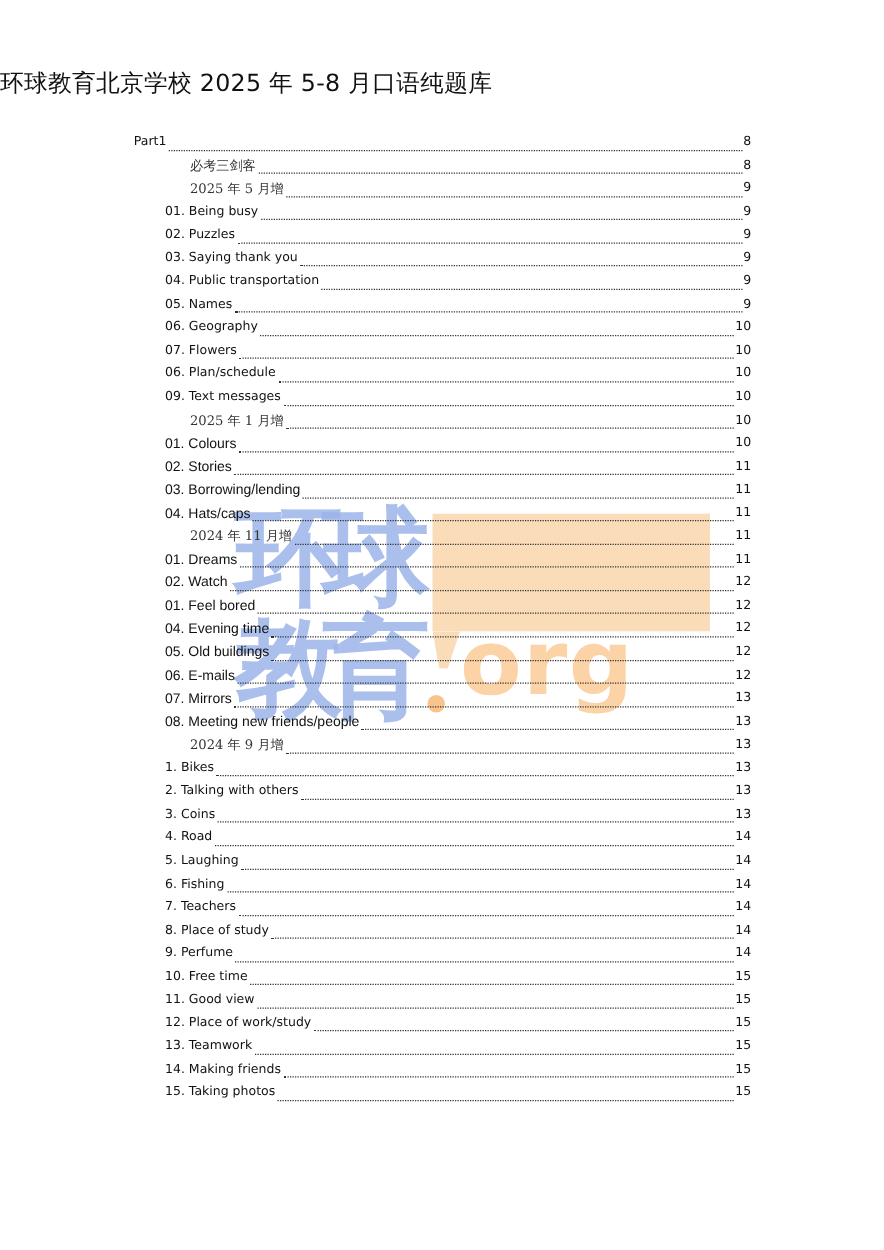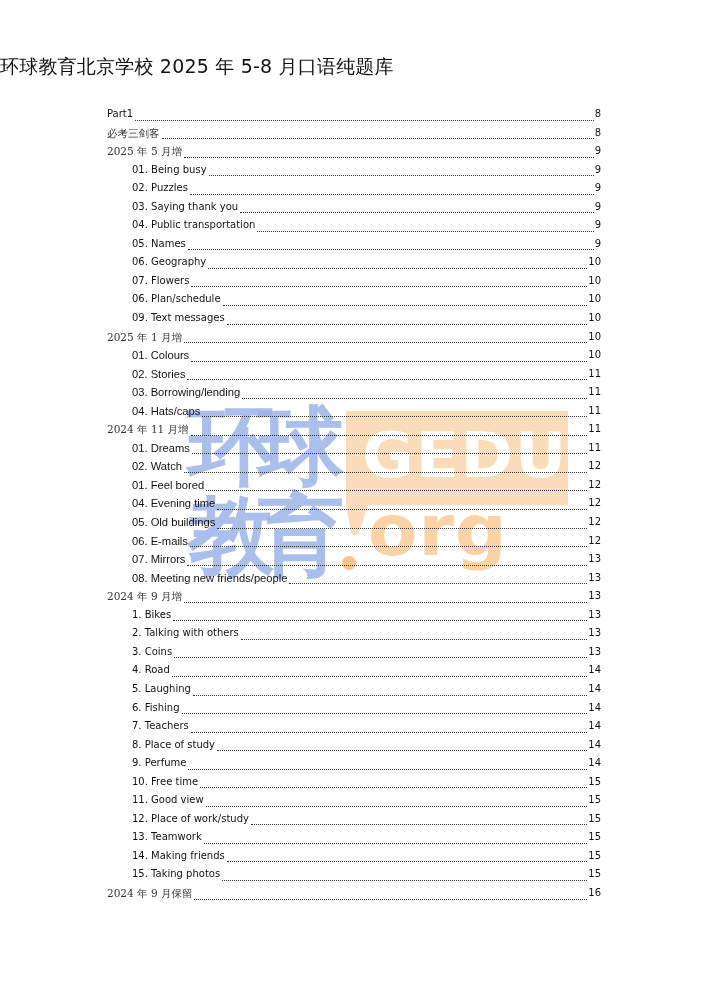--- a/index.html
+++ b/index.html
@@ -52,21 +52,21 @@
     display: flex;
     align-items: flex-end;
     height: 18.55px;
     font-size: 10.5px;
     line-height: 18.55px;
     white-space: nowrap;
   }
   .toc-row.level-1 { padding-left: 0; }
   .toc-row.level-2 { padding-left: 25px; }
   .toc-row .label { flex: 0 0 auto; padding-right: 1px; }
-  .toc-row .label.cjk { font-family: "DejaVu Serif", serif; color: #333; font-size: 10.5px; }
+  .toc-row .label.cjk { font-family: "DejaVu Serif", serif; color: #333; font-size: 10.5px; margin-left: 45px; }
   .toc-row .leader {
     flex: 1 1 auto;
     border-bottom: 1.2px dotted #333;
     margin: 0 1px;
     transform: translateY(-3px);
     min-width: 10px;
   }
   .toc-row .page-num { flex: 0 0 auto; text-align: right; }
   .arial { font-family: "Liberation Sans", sans-serif; font-size: 11.2px; }
   .calibri { font-family: "DejaVu Sans", sans-serif; font-size: 10px; }
@@ -132,21 +132,20 @@
 <body>
 
 <div class="page">
 
   <div class="wm-blue" style="left:188px; top:403px; font-size:86px;">环</div>
   <div class="wm-blue" style="left:258px; top:403px; font-size:86px;">球</div>
   <div class="wm-blue" style="left:188px; top:492px; font-size:86px;">教</div>
   <div class="wm-blue" style="left:258px; top:492px; font-size:86px;">育</div>
   <div class="wm-block"></div>
   <div class="wm-notch"></div>
-  <div class="wm-gedu">GEDU</div>
   <div class="wm-dot"></div>
   <div class="wm-org" id="wm-org">org</div>
 
   <div class="doc-title">环球教育北京学校 2025 年 5-8 月口语纯题库</div>
 
   <div class="toc" id="toc">
       <div class="toc-row level-1">
         <span class="label calibri">Part1</span>
         <span class="leader"></span>
         <span class="page-num calibri">8</span>
@@ -349,19 +348,14 @@
       <div class="toc-row level-2">
         <span class="label calibri">14. Making friends</span>
         <span class="leader"></span>
         <span class="page-num calibri">15</span>
       </div>
       <div class="toc-row level-2">
         <span class="label calibri">15. Taking photos</span>
         <span class="leader"></span>
         <span class="page-num calibri">15</span>
       </div>
-      <div class="toc-row level-1">
-        <span class="label cjk">2024 年 9 月保留</span>
-        <span class="leader"></span>
-        <span class="page-num calibri">16</span>
-      </div>
     </div>
 </div>
 
 </body></html>

